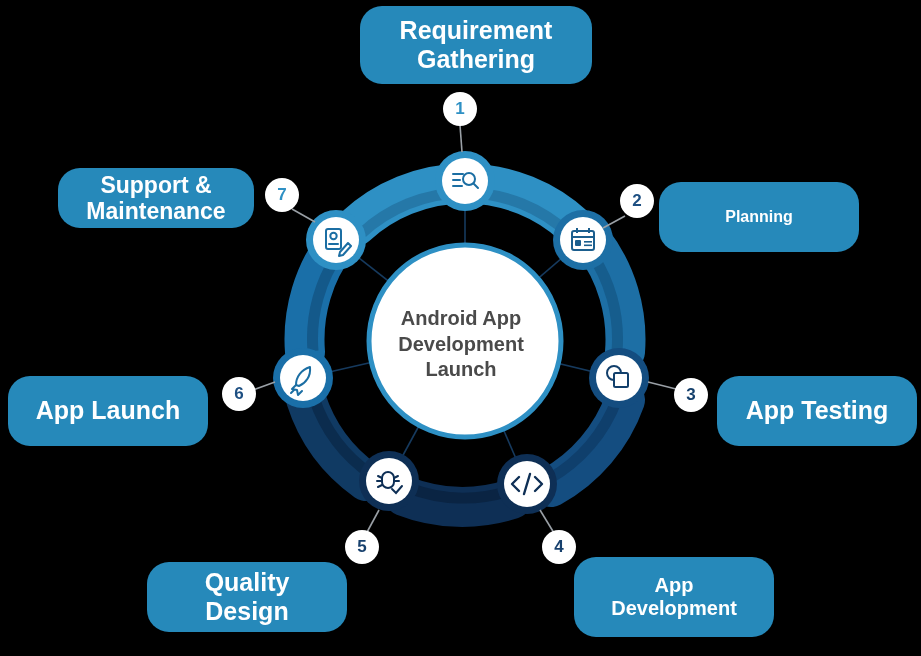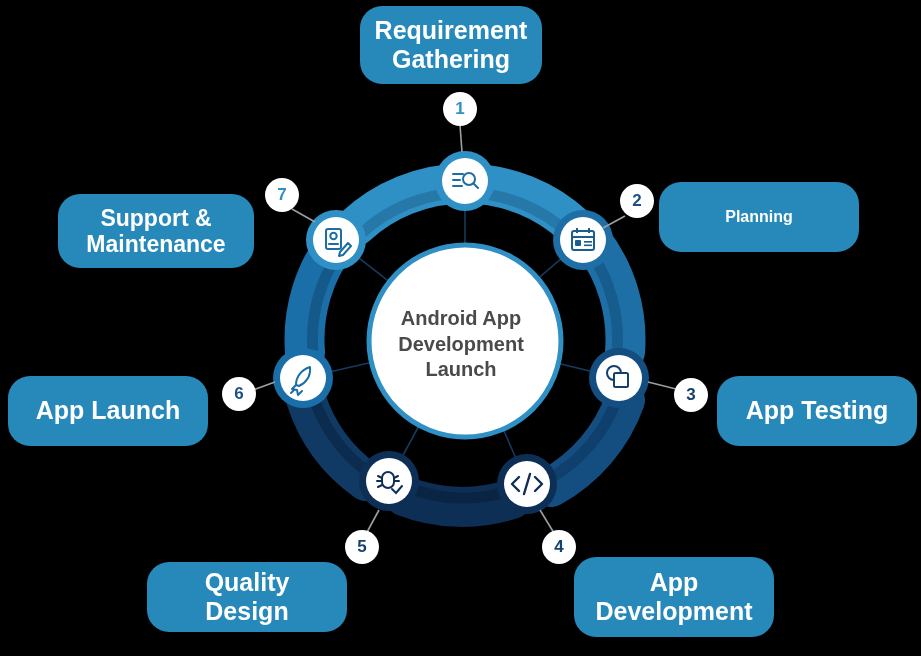--- a/index.html
+++ b/index.html
@@ -182,51 +182,51 @@
       <line x1="460" y1="125" x2="462" y2="152"></line>
       <line x1="625" y1="216" x2="603" y2="228"></line>
       <line x1="676" y1="389" x2="648" y2="382"></line>
       <line x1="554" y1="533" x2="540" y2="510"></line>
       <line x1="366" y1="534" x2="379" y2="510"></line>
       <line x1="253" y1="390" x2="275" y2="382"></line>
       <line x1="292" y1="209" x2="315" y2="222"></line>
     </g>
   </svg>
 
-  <div class="pill two-line" style="left:360px;top:6px;width:182px;height:78px;font-size:25px;">
+  <div class="pill two-line" style="left:360px;top:6px;width:232px;height:78px;font-size:25px;">
     <div>
       <div>Requirement</div>
       <div>Gathering</div>
     </div>
   </div>
 
   <div class="pill" style="left:659px;top:182px;width:200px;height:70px;font-size:16px;">
     <div>Planning</div>
   </div>
 
   <div class="pill" style="left:717px;top:376px;width:200px;height:70px;font-size:25px;">
     <div>App Testing</div>
   </div>
 
-  <div class="pill two-line" style="left:574px;top:557px;width:200px;height:80px;font-size:25px;align-items:center;">
+  <div class="pill two-line" style="left:574px;top:557px;width:200px;height:80px;font-size:20px;align-items:center;">
     <div>
       <div>App</div>
       <div>Development</div>
     </div>
   </div>
 
   <div class="pill" style="left:147px;top:562px;width:200px;height:70px;font-size:25px;">
     <div>Quality Design</div>
   </div>
 
   <div class="pill" style="left:8px;top:376px;width:200px;height:70px;font-size:25px;">
     <div>App Launch</div>
   </div>
 
-  <div class="pill two-line" style="left:58px;top:194px;width:196px;height:74px;font-size:23px;">
+  <div class="pill two-line" style="left:58px;top:168px;width:196px;height:60px;font-size:23px;">
     <div>
       <div>Support &amp;</div>
       <div>Maintenance</div>
     </div>
   </div>
 
   <div class="badge" style="left:443px;top:92px;color:#2e90c4;">
     <span>1</span>
   </div>
   <div class="badge" style="left:620px;top:184px;color:#1d4f82;">

